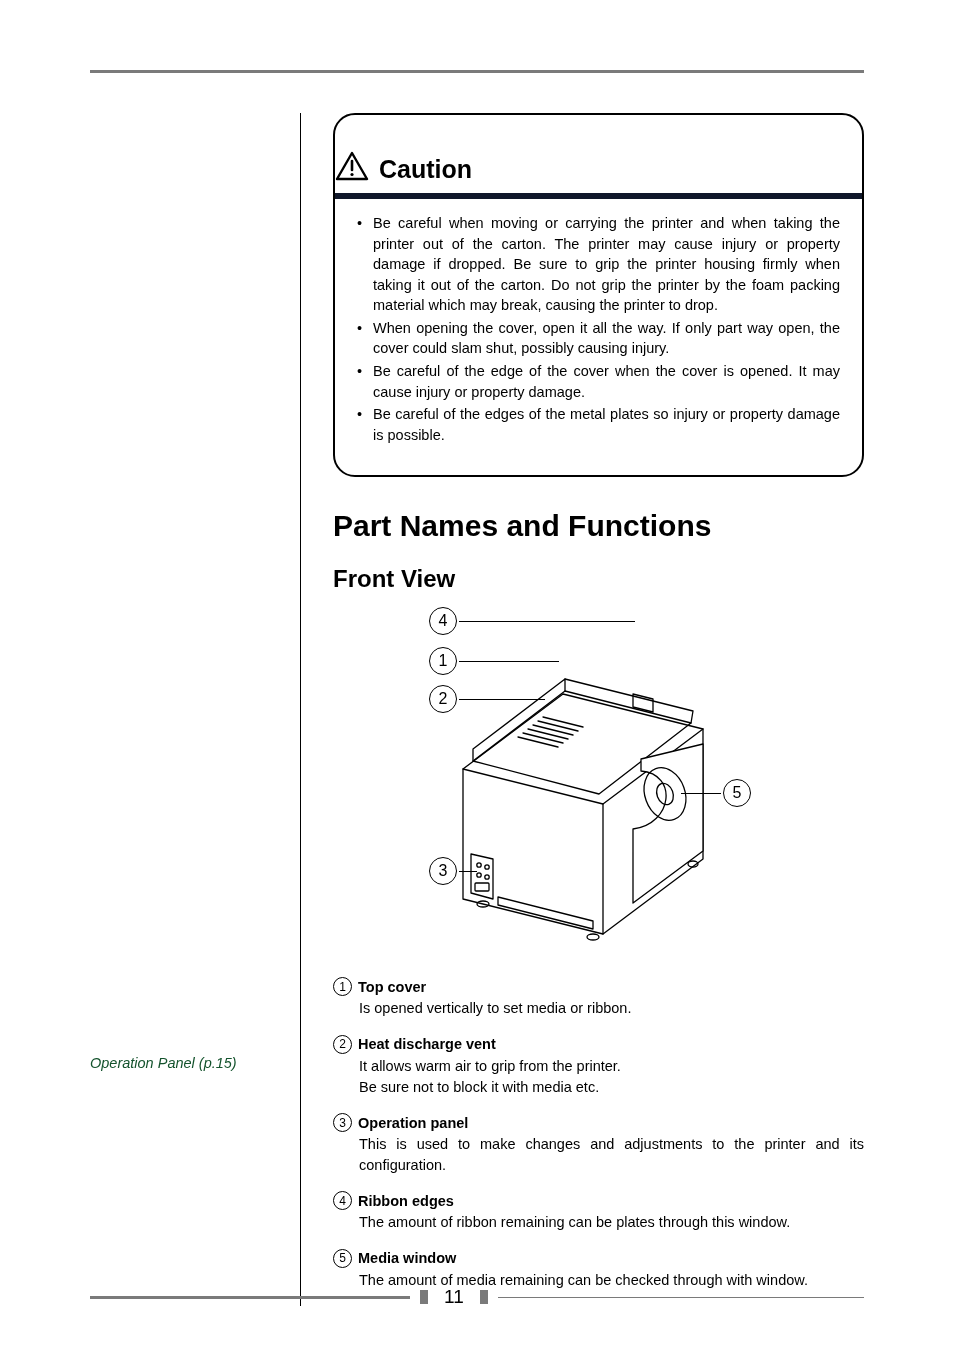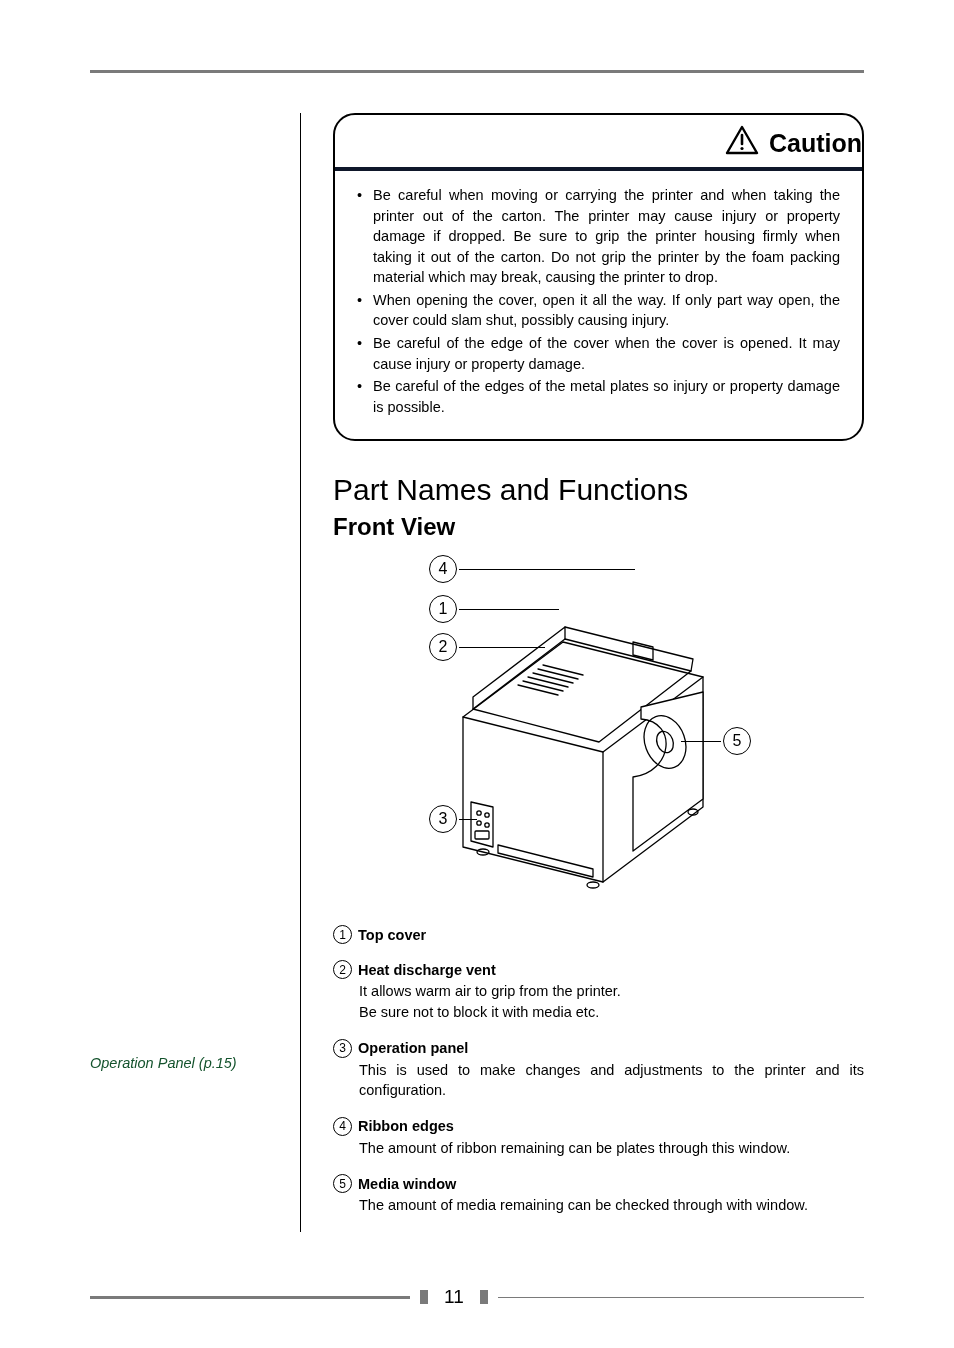--- a/index.html
+++ b/index.html
@@ -52,50 +52,51 @@
   
   .caution-box {
     border: 2.5px solid #000;
     border-radius: 22px;
     overflow: hidden;
     margin-bottom: 32px;
   }
   .caution-title {
     display: flex;
     align-items: center;
-    justify-content: flex-end;
+    justify-content: flex-start;
     gap: 10px;
     padding: 10px 0 6px 0;
-    border-bottom: 4px solid #0f172a;
+    border-bottom: 6px solid #0f172a;
     font-size: 25px;
     font-weight: 700;
+    margin-top: 26px;
   }
   .caution-list {
     list-style: none;
-    padding: 14px 22px 20px 22px;
+    padding: 14px 22px 28px 22px;
     font-size: 14.5px;
     line-height: 1.42;
   }
   .caution-list li {
     position: relative;
     padding-left: 16px;
     margin-bottom: 2px;
     text-align: justify;
   }
   .caution-list li::before {
     content: "•";
     position: absolute;
     left: 0;
     top: 0;
   }
 
   .main-heading {
     font-size: 30px;
-    font-weight: 400;
-    margin-bottom: 6px;
+    font-weight: 700;
+    margin-bottom: 22px;
   }
   .sub-heading {
     font-size: 24px;
     font-weight: 700;
     margin-bottom: 6px;
   }
 
   
   .diagram-wrap {
     position: relative;
@@ -263,20 +264,21 @@
           <span class="circ-num">5</span>
         </div>
       </div>
 
       <div class="defs">
         <div class="def-item">
           <div class="def-head">
             <span class="circled-inline">1</span>
             <span>Top cover</span>
           </div>
+          <div class="def-body">Is opened vertically to set media or ribbon.</div>
         </div>
         <div class="def-item">
           <div class="def-head">
             <span class="circled-inline">2</span>
             <span>Heat discharge vent</span>
           </div>
           <div class="def-body" style="white-space:pre-line;">It allows warm air to grip from the printer.
 Be sure not to block it with media etc.</div>
         </div>
         <div class="def-item">

